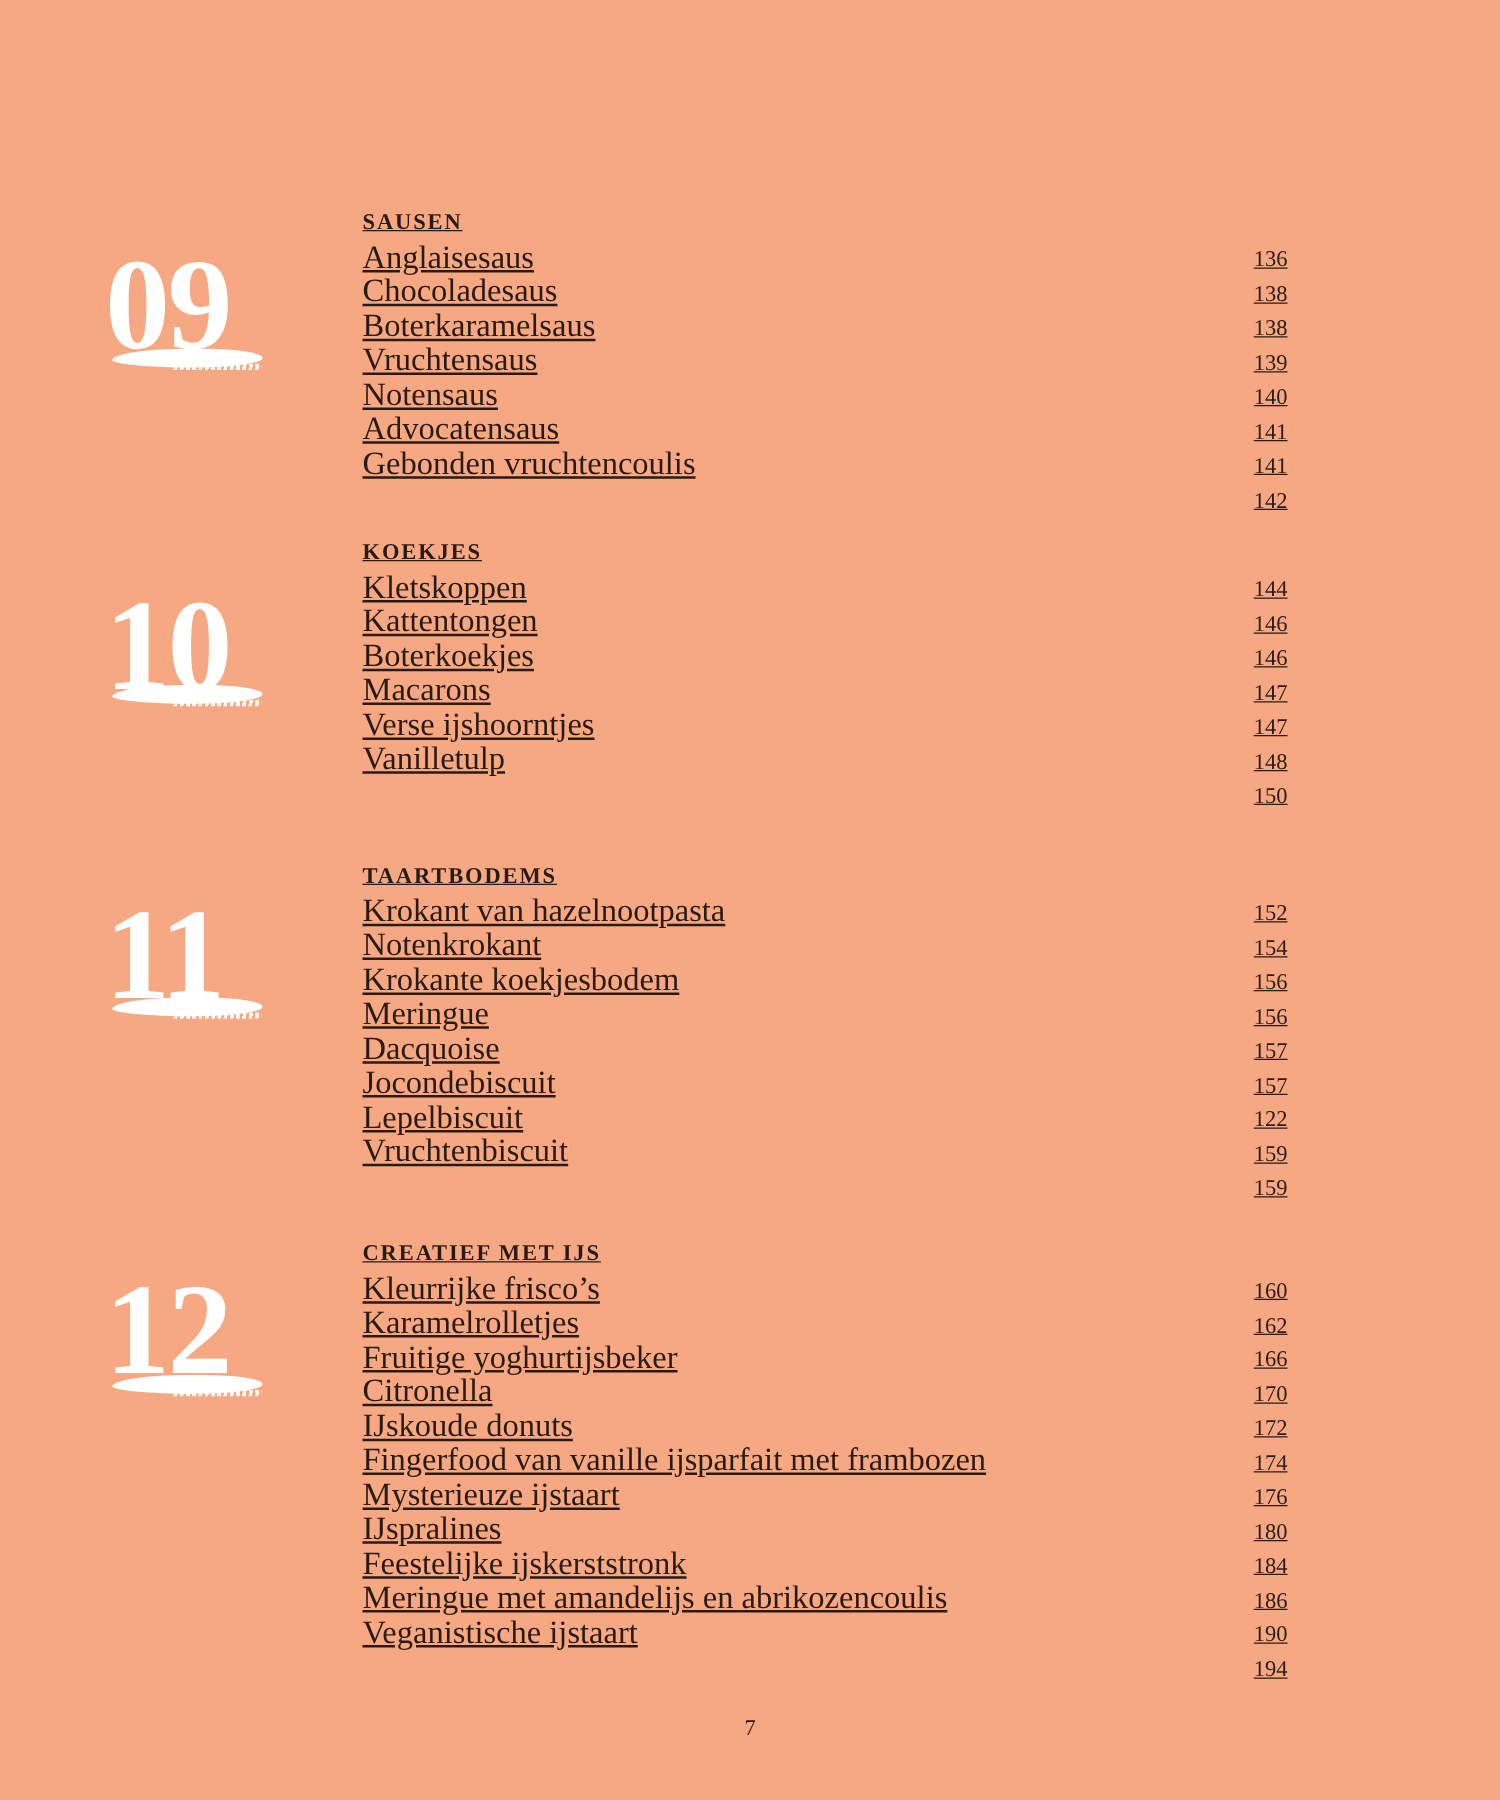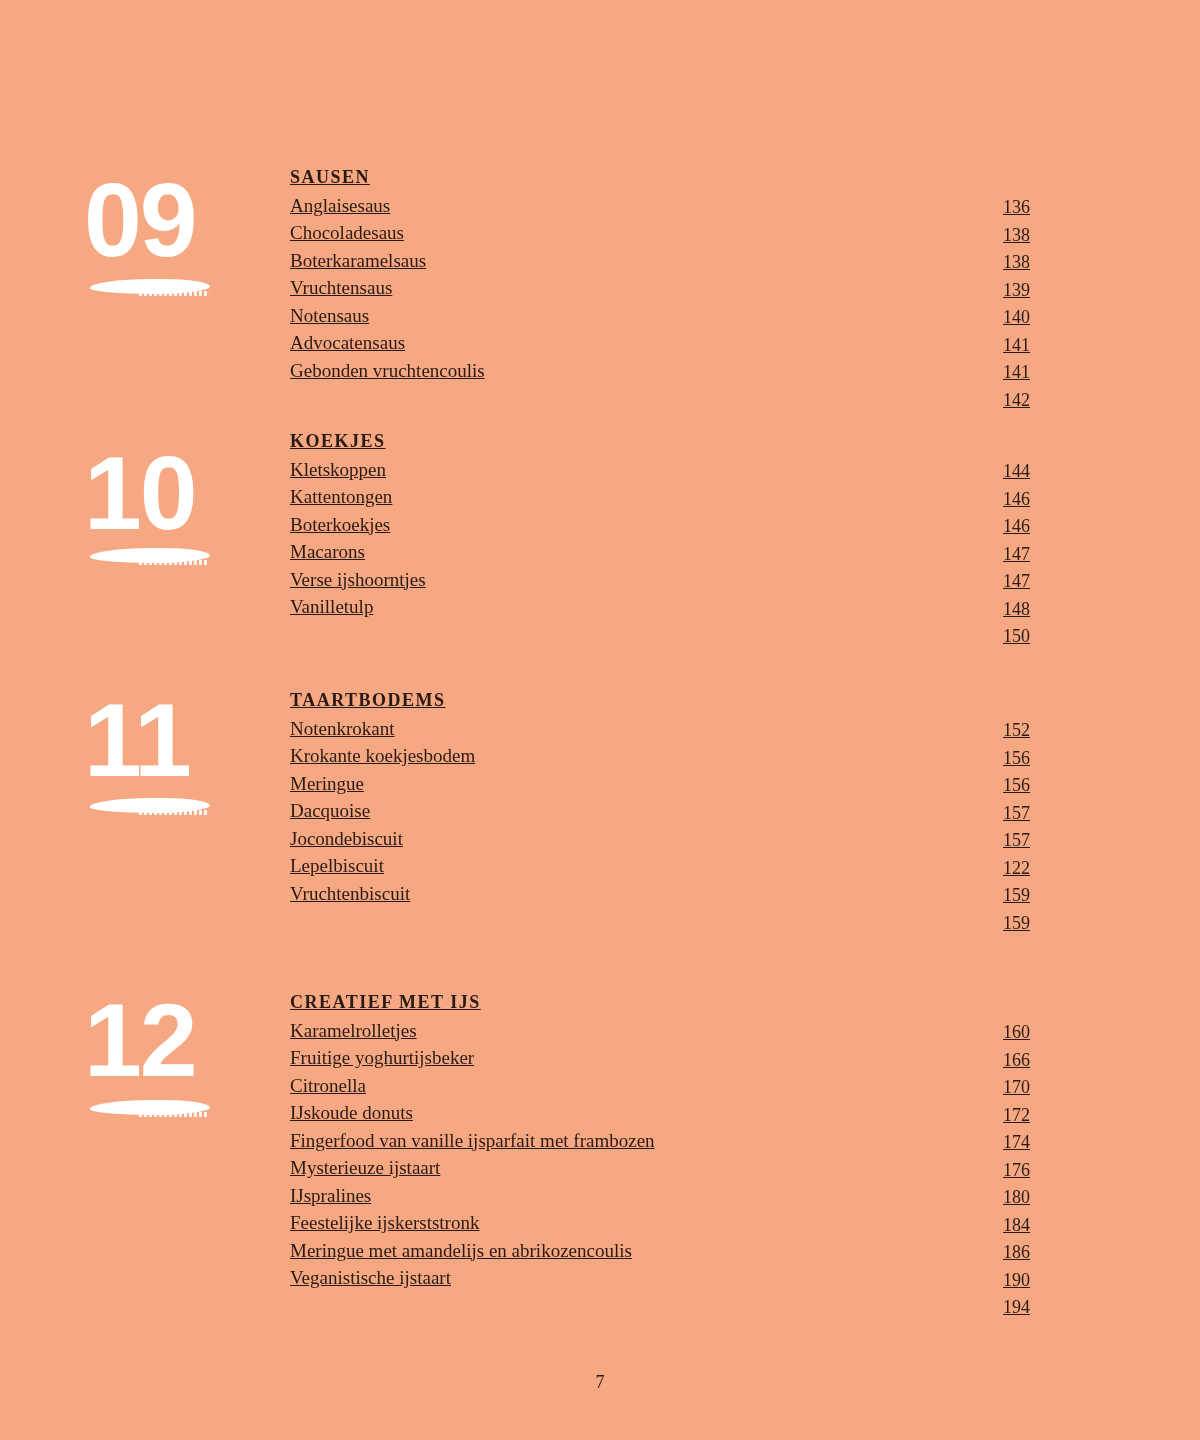--- a/index.html
+++ b/index.html
@@ -17,26 +17,27 @@
   }
   .chapter {
     position: absolute;
     left: 0;
     width: 1200px;
   }
   .chapter-number {
     position: absolute;
     left: 84px;
     width: 130px;
-    font-family: Liberation Sans, sans-serif;
+    font-family: Liberation Serif, serif;
     font-weight: bold;
     font-size: 104px;
     line-height: 1;
     color: #ffffff;
     letter-spacing: -2px;
+    margin-top: 24px;
   }
   .brush-stroke {
     position: absolute;
     left: 90px;
     width: 120px;
     height: 15px;
     background: #ffffff;
     border-radius: 50% 40% 45% 55% / 60% 50% 50% 40%;
     transform: skewX(-8deg);
   }
@@ -68,21 +69,21 @@
     letter-spacing: 1.5px;
     font-size: 18px;
   }
   .entry .page {
     text-align: right;
     min-width: 40px;
     font-size: 17px;
   }
   .entry .title {
     font-family: "Liberation Serif", "DejaVu Serif", serif;
-    font-size: 19px;
+    font-size: 26px;
   }
   .entry .page {
     font-family: "Liberation Serif", "DejaVu Serif", serif;
     font-size: 18px;
     margin-top: 30px;
   }
   .folio {
     position: absolute;
     top: 1372px;
     left: 0;
@@ -171,20 +172,24 @@
 
 <section class="chapter" style="top:0;">
   <div class="chapter-number" style="top:688px;">11</div>
   <div class="brush-stroke" style="top:798px;"></div>
   <div class="entries" style="top:687px;">
     <div class="entry heading">
       <span class="title">TAARTBODEMS</span>
       <span class="page">152</span>
     </div>
     <div class="entry">
+        <span class="title">Krokant van hazelnootpasta</span>
+        <span class="page">154</span>
+      </div>
+    <div class="entry">
         <span class="title">Notenkrokant</span>
         <span class="page">156</span>
       </div>
     <div class="entry">
         <span class="title">Krokante koekjesbodem</span>
         <span class="page">156</span>
       </div>
     <div class="entry">
         <span class="title">Meringue</span>
         <span class="page">157</span>
@@ -210,20 +215,24 @@
 
 <section class="chapter" style="top:0;">
   <div class="chapter-number" style="top:988px;">12</div>
   <div class="brush-stroke" style="top:1100px;"></div>
   <div class="entries" style="top:989px;">
     <div class="entry heading">
       <span class="title">CREATIEF MET IJS</span>
       <span class="page">160</span>
     </div>
     <div class="entry">
+        <span class="title">Kleurrijke frisco’s</span>
+        <span class="page">162</span>
+      </div>
+    <div class="entry">
         <span class="title">Karamelrolletjes</span>
         <span class="page">166</span>
       </div>
     <div class="entry">
         <span class="title">Fruitige yoghurtijsbeker</span>
         <span class="page">170</span>
       </div>
     <div class="entry">
         <span class="title">Citronella</span>
         <span class="page">172</span>

